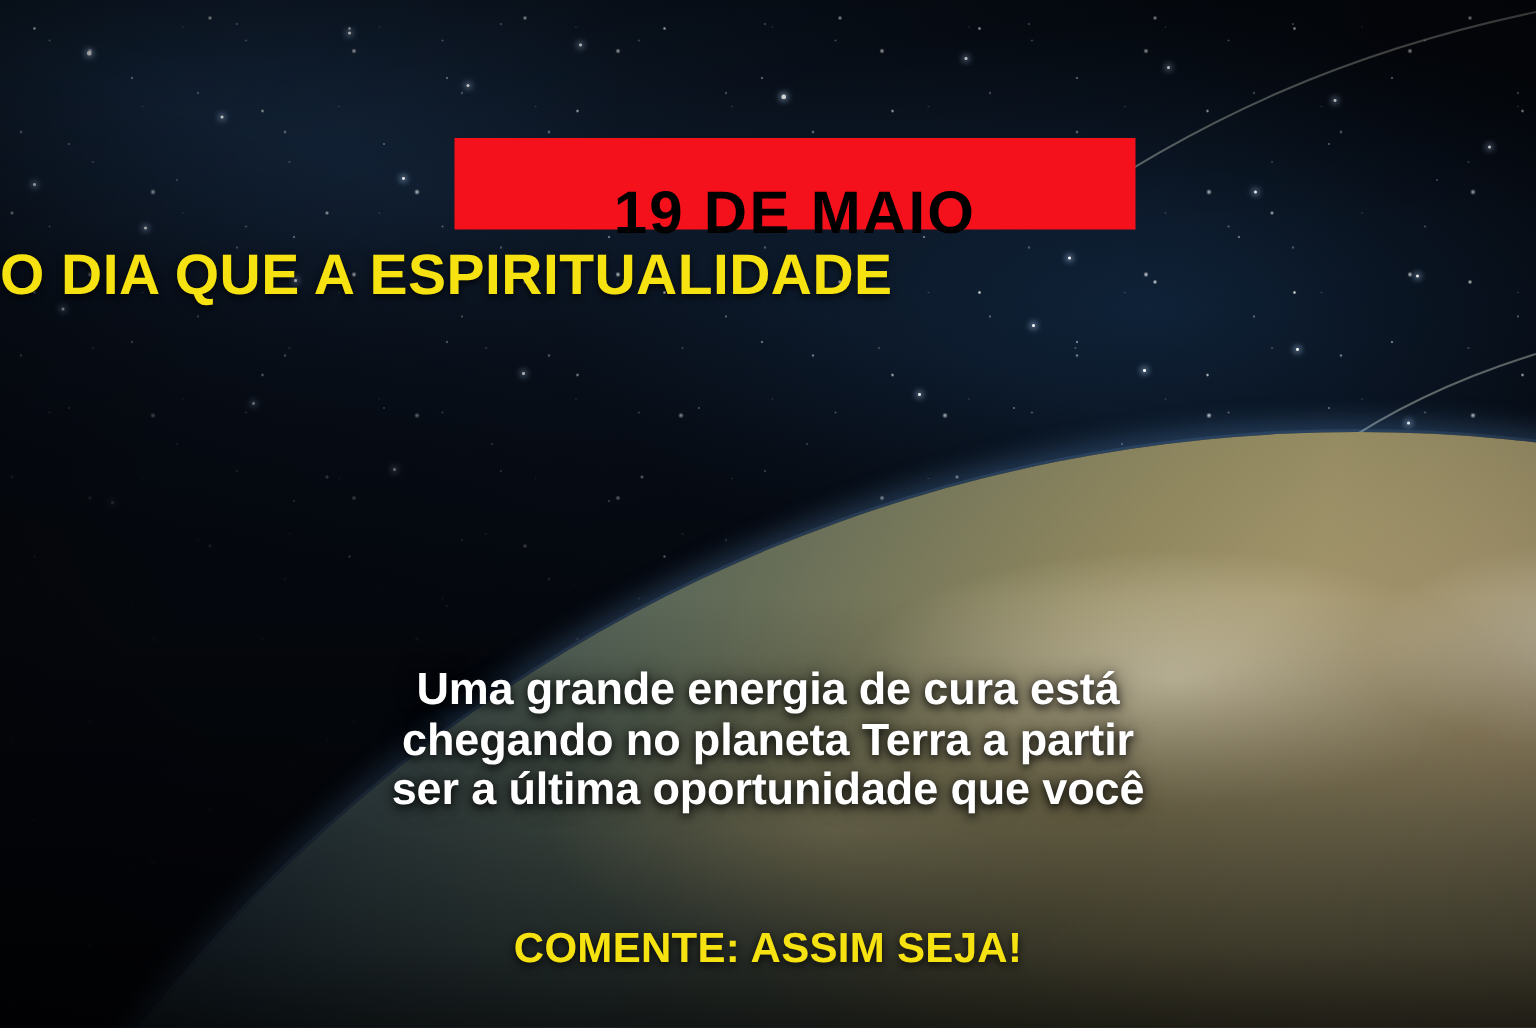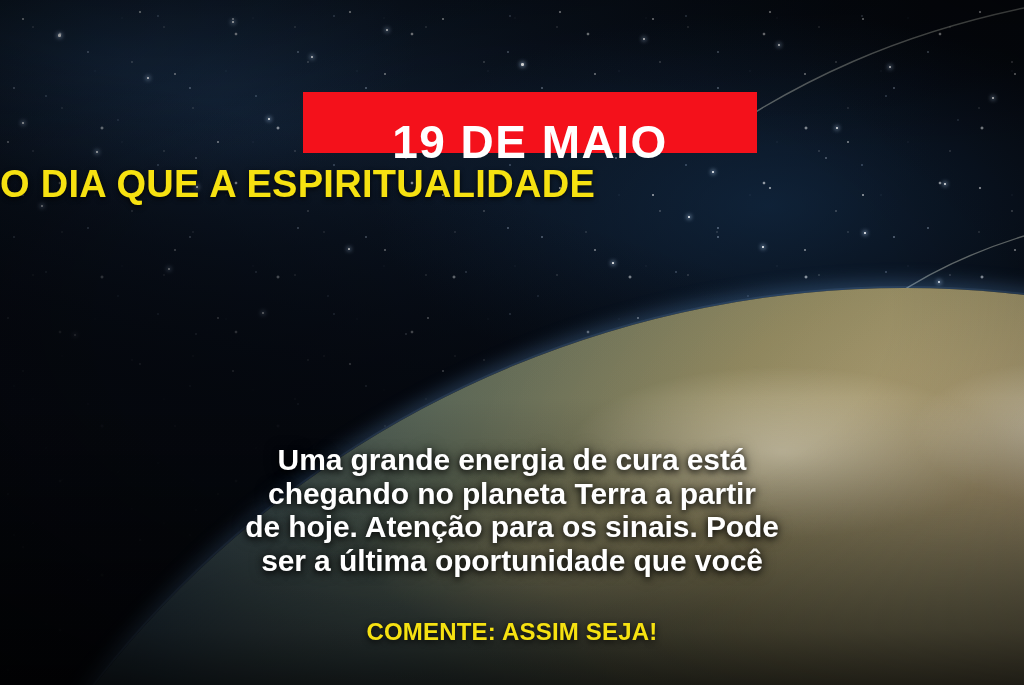--- a/index.html
+++ b/index.html
@@ -172,24 +172,24 @@
   .content { position:absolute; inset:0; }
 
   .date-badge {
     position:absolute;
     left:303px; top:92px;
     width:454px; height:61px;
     background:#f4111b;
     display:flex; align-items:center; justify-content:center;
   }
   .date-badge-text {
-    color:#ffffff;
+    color:#000000;
     font-family:"Liberation Sans", sans-serif;
     font-weight:bold;
-    font-size:46px;
+    font-size:40px;
     letter-spacing:1.5px;
     line-height:1;
     white-space:nowrap;
     margin-top:39px;
   }
 
   .headline {
     position:absolute;
     left:0; right:0; top:165px;
     text-align:left;
@@ -217,21 +217,21 @@
   }
   .body-line { display:block; white-space:nowrap; }
 
   .cta {
     position:absolute;
     left:0; right:0; top:615px;
     text-align:center;
     color:#f6e111;
     font-family:"Liberation Sans", sans-serif;
     font-weight:bold;
-    font-size:24px;
+    font-size:28px;
     line-height:33px;
     letter-spacing:.2px;
     text-shadow:0 2px 6px rgba(0,0,0,.85);
     white-space:nowrap;
   }
 </style>
 </head>
 <body>
 
 <div id="poster">
@@ -293,20 +293,19 @@
       <span class="date-badge-text">19 DE MAIO</span>
     </div>
 
     <div class="headline">
       <span class="headline-line">O DIA QUE A ESPIRITUALIDADE</span>
     </div>
 
     <div class="body-copy">
       <span class="body-line">Uma grande energia de cura está</span>
       <span class="body-line">chegando no planeta Terra a partir</span>
-      <span class="body-line">de hoje. Atenção para os sinais. Pode</span>
       <span class="body-line">ser a última oportunidade que você</span>
     </div>
 
     <div class="cta">COMENTE: ASSIM SEJA!</div>
 
   </div>
 </div>
 
 </body></html>

